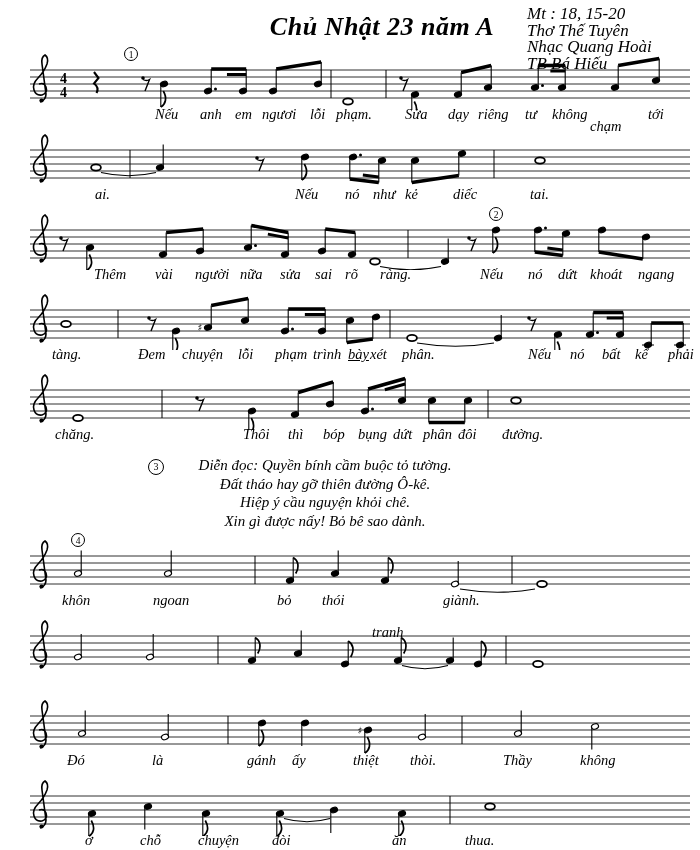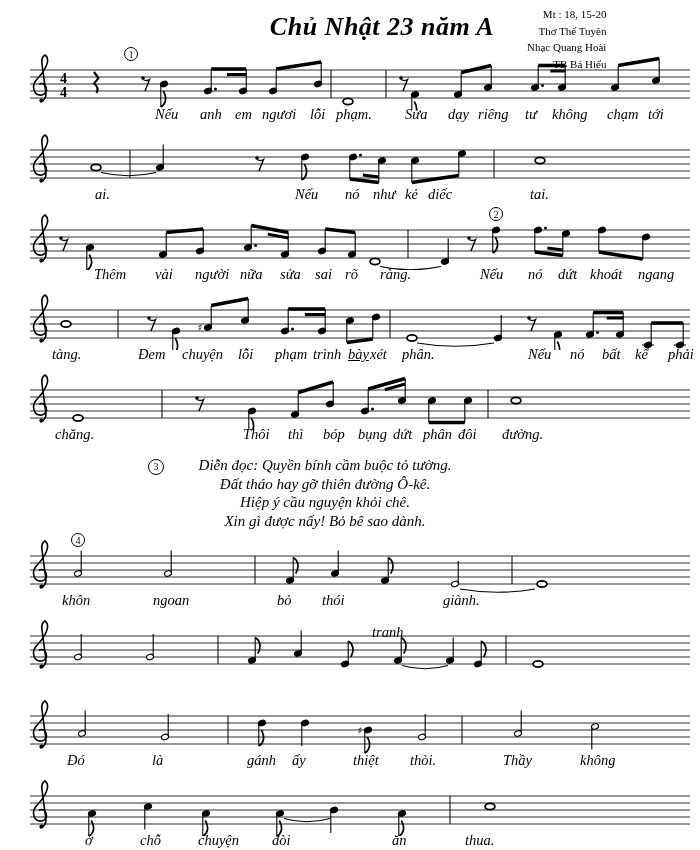--- a/index.html
+++ b/index.html
@@ -1,19 +1,19 @@
 <!DOCTYPE html>
 <html><head>
 <meta charset="utf-8">
 <style>
   html,body{margin:0;padding:0;}
   body{width:700px;height:850px;background:#ffffff;position:relative;overflow:hidden;
        font-family:"Liberation Serif",serif;color:#000;}
   .page{position:absolute;inset:0;}
-  .credits{position:absolute;top:6px;left:527px;font-size:11px;line-height:16.5px;white-space:nowrap;text-align:right;}
+  .credits{position:absolute;top:6px;left:527px;font-style:italic;font-size:17px;line-height:16.5px;white-space:nowrap;}
   .title{position:absolute;top:12px;left:0;width:680px;margin:0;text-align:center;
          font-size:26px;font-weight:bold;font-style:italic;letter-spacing:0.5px;padding-left:42px;}
   .score{position:absolute;top:46px;left:30px;width:660px;}
   .staff-block{position:relative;height:80px;}
   .staff-block svg{position:absolute;top:0;left:0;}
   .lyric-line{position:absolute;top:60px;left:0;width:660px;height:20px;}
   .lyric{position:absolute;top:0;font-style:italic;font-size:14.5px;white-space:nowrap;}
   svg text.ts{font-family:"Liberation Serif",serif;font-weight:bold;font-size:14px;}
   .verse{position:relative;height:76px;width:590px;padding-top:10px;box-sizing:content-box;
          font-style:italic;font-size:15px;line-height:18.5px;text-align:center;}
@@ -96,21 +96,21 @@
             <span class="lyric" style="left: 170px;">anh</span>
             <span class="lyric" style="left: 205px;">em</span>
             <span class="lyric" style="left: 232px;">ngươi</span>
             <span class="lyric" style="left: 280px;">lỗi</span>
             <span class="lyric" style="left: 306px;">phạm.</span>
             <span class="lyric" style="left: 375px;">Sửa</span>
             <span class="lyric" style="left: 418px;">dạy</span>
             <span class="lyric" style="left: 448px;">riêng</span>
             <span class="lyric" style="left: 495px;">tư</span>
             <span class="lyric" style="left: 522px;">không</span>
-            <span class="lyric" style="left: 577px;">chạm</span>
+            <span class="lyric" style="left: 560px; margin-top: 12px;">chạm</span>
             <span class="lyric" style="left: 618px;">tới</span>
           </div>
         </div>
         <div class="staff-block">
           <svg viewBox="0 -16 660 64" width="660" height="64">
             <line x1="0" y1="8" x2="660" y2="8" stroke="#1a1a1a" stroke-width="0.9"></line>
             <line x1="0" y1="15" x2="660" y2="15" stroke="#1a1a1a" stroke-width="0.9"></line>
             <line x1="0" y1="22" x2="660" y2="22" stroke="#1a1a1a" stroke-width="0.9"></line>
             <line x1="0" y1="29" x2="660" y2="29" stroke="#1a1a1a" stroke-width="0.9"></line>
             <line x1="0" y1="36" x2="660" y2="36" stroke="#1a1a1a" stroke-width="0.9"></line>
@@ -140,21 +140,21 @@
             <line x1="381.8" y1="40.5" x2="428.8" y2="33.5" stroke="#000" stroke-width="3.6"></line>
             <line x1="464" y1="8" x2="464" y2="36" stroke="#000" stroke-width="1"></line>
             <ellipse cx="510" cy="18.5" rx="4.9" ry="3.1" fill="#fff" stroke="#000" stroke-width="1.8"></ellipse>
           </svg>
           <div class="lyric-line">
             <span class="lyric" style="left: 65px;">ai.</span>
             <span class="lyric" style="left: 265px;">Nếu</span>
             <span class="lyric" style="left: 315px;">nó</span>
             <span class="lyric" style="left: 343px;">như</span>
             <span class="lyric" style="left: 375px;">kẻ</span>
-            <span class="lyric" style="left: 398px;">diếc</span>
+            <span class="lyric" style="left: 423px;">diếc</span>
             <span class="lyric" style="left: 500px;">tai.</span>
           </div>
         </div>
         <div class="staff-block">
           <svg viewBox="0 -16 660 64" width="660" height="64">
             <line x1="0" y1="8" x2="660" y2="8" stroke="#1a1a1a" stroke-width="0.9"></line>
             <line x1="0" y1="15" x2="660" y2="15" stroke="#1a1a1a" stroke-width="0.9"></line>
             <line x1="0" y1="22" x2="660" y2="22" stroke="#1a1a1a" stroke-width="0.9"></line>
             <line x1="0" y1="29" x2="660" y2="29" stroke="#1a1a1a" stroke-width="0.9"></line>
             <line x1="0" y1="36" x2="660" y2="36" stroke="#1a1a1a" stroke-width="0.9"></line>

